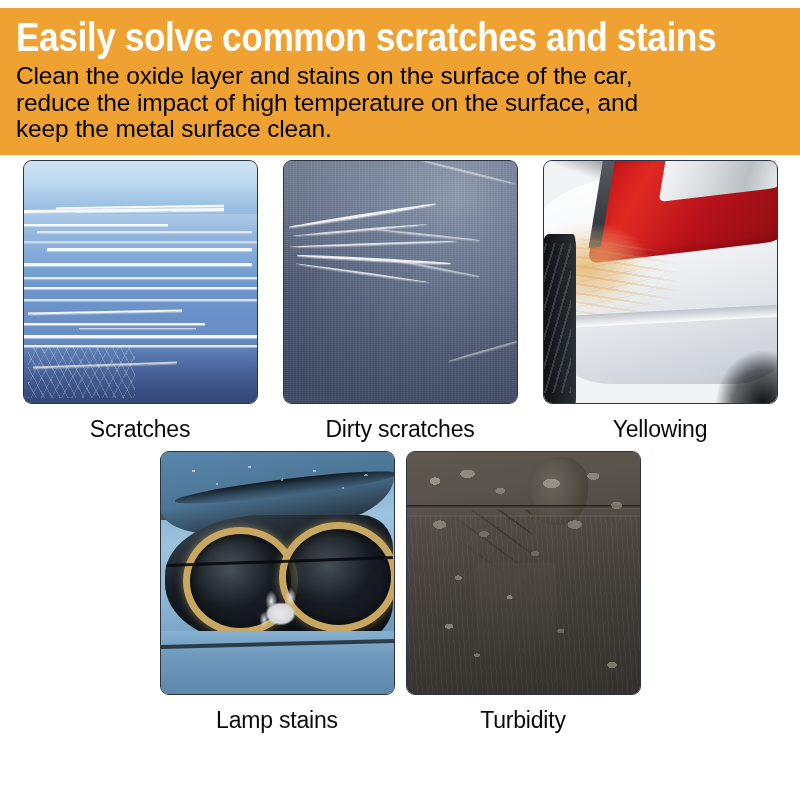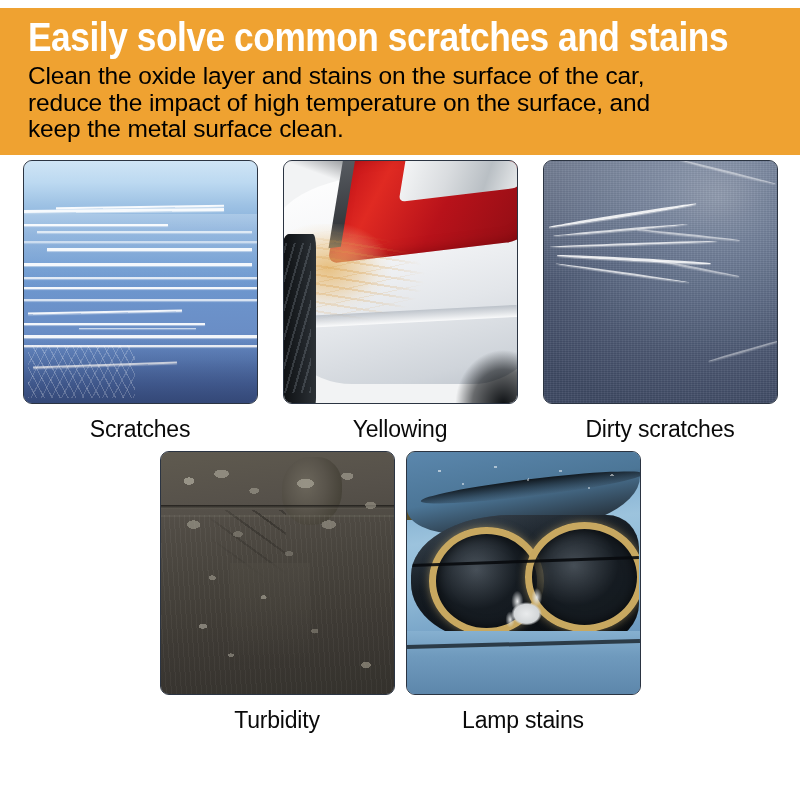--- a/index.html
+++ b/index.html
@@ -17,21 +17,21 @@
 
   
   .header-band {
     position: absolute;
     left: 0;
     top: 8px;
     width: 800px;
     height: 147px;
     background: #efa231;
     box-sizing: border-box;
-    padding: 4px 16px 0 28px;
+    padding: 4px 16px 0 16px;
   }
   .headline {
     color: #ffffff;
     font-family: "Liberation Sans Narrow", "Liberation Sans", sans-serif;
     font-weight: bold;
     font-size: 41px;
     line-height: 44px;
     letter-spacing: -0.5px;
     transform: scaleX(0.86);
     transform-origin: left center;
@@ -376,75 +376,59 @@
           <div class="p1-dark"></div>
           <div class="p1-fuzz"></div>
         </div>
       </div>
       <div class="caption">Scratches</div>
     </div>
 
     <div class="card">
       <div class="photo">
         <div class="photo-inner">
+          <div class="p2-base"></div>
+          <div class="p2-grain"></div>
+          <div class="scr" style="left:2%;  top:22%; width:64%; height:2.5px; border-radius:50%; transform:rotate(-9deg); opacity:.95;"></div>
+          <div class="scr" style="left:4%;  top:28%; width:58%; height:2px;   border-radius:50%; transform:rotate(-5deg); opacity:.8;"></div>
+          <div class="scr" style="left:3%;  top:34%; width:72%; height:2px;   border-radius:50%; transform:rotate(-2deg); opacity:.85;"></div>
+          <div class="scr" style="left:6%;  top:40%; width:66%; height:2.5px; border-radius:50%; transform:rotate(3deg); opacity:.95;"></div>
+          <div class="scr" style="left:5%;  top:46%; width:58%; height:2px;   border-radius:50%; transform:rotate(8deg); opacity:.8;"></div>
+          <div class="scr" style="left:40%; top:30%; width:44%; height:1.5px; border-radius:50%; transform:rotate(6deg); opacity:.6;"></div>
+          <div class="scr" style="left:46%; top:44%; width:38%; height:1.5px; border-radius:50%; transform:rotate(11deg); opacity:.55;"></div>
+          <div class="scr" style="left:58%; top:4%;  width:42%; height:1.5px; border-radius:50%; transform:rotate(14deg); opacity:.5;"></div>
+          <div class="scr" style="left:70%; top:78%; width:32%; height:1.5px; border-radius:50%; transform:rotate(-16deg); opacity:.45;"></div>
+          <div class="p2-sheen"></div>
+        </div>
+      </div>
+      <div class="caption">Dirty scratches</div>
+    </div>
+
+    <div class="card">
+      <div class="photo">
+        <div class="photo-inner">
           <div class="p3-base"></div>
           <div class="p3-dark-top"></div>
           <div class="p3-body"></div>
           <div class="p3-lamp"></div>
           <div class="p3-lamp-clear"></div>
           <div class="p3-lamp-edge"></div>
           <div class="p3-stain"></div>
           <div class="p3-stain-specks"></div>
           <div class="p3-crease"></div>
           <div class="p3-tire"></div>
           <div class="p3-tire-tread"></div>
           <div class="p3-shadow-r"></div>
         </div>
       </div>
       <div class="caption">Yellowing</div>
     </div>
-
-    <div class="card">
-      <div class="photo">
-        <div class="photo-inner">
-          <div class="p2-base"></div>
-          <div class="p2-grain"></div>
-          <div class="scr" style="left:2%;  top:22%; width:64%; height:2.5px; border-radius:50%; transform:rotate(-9deg); opacity:.95;"></div>
-          <div class="scr" style="left:4%;  top:28%; width:58%; height:2px;   border-radius:50%; transform:rotate(-5deg); opacity:.8;"></div>
-          <div class="scr" style="left:3%;  top:34%; width:72%; height:2px;   border-radius:50%; transform:rotate(-2deg); opacity:.85;"></div>
-          <div class="scr" style="left:6%;  top:40%; width:66%; height:2.5px; border-radius:50%; transform:rotate(3deg); opacity:.95;"></div>
-          <div class="scr" style="left:5%;  top:46%; width:58%; height:2px;   border-radius:50%; transform:rotate(8deg); opacity:.8;"></div>
-          <div class="scr" style="left:40%; top:30%; width:44%; height:1.5px; border-radius:50%; transform:rotate(6deg); opacity:.6;"></div>
-          <div class="scr" style="left:46%; top:44%; width:38%; height:1.5px; border-radius:50%; transform:rotate(11deg); opacity:.55;"></div>
-          <div class="scr" style="left:58%; top:4%;  width:42%; height:1.5px; border-radius:50%; transform:rotate(14deg); opacity:.5;"></div>
-          <div class="scr" style="left:70%; top:78%; width:32%; height:1.5px; border-radius:50%; transform:rotate(-16deg); opacity:.45;"></div>
-          <div class="p2-sheen"></div>
-        </div>
-      </div>
-      <div class="caption">Dirty scratches</div>
-    </div>
   </div>
 
   <div class="row row-bottom">
-
-    <div class="card card-bottom">
-      <div class="photo">
-        <div class="photo-inner">
-          <div class="p4-base"></div>
-          <div class="p4-bulge"></div>
-          <div class="p4-seam-h"></div>
-          <div class="p4-seam-h2"></div>
-          <div class="p4-streaks"></div>
-          <div class="p4-splash"></div>
-          <div class="p4-wet"></div>
-          <div class="p4-mud"></div>
-        </div>
-      </div>
-      <div class="caption">Turbidity</div>
-    </div>
 
     <div class="card card-bottom">
       <div class="photo">
         <div class="photo-inner">
           <div class="p5-base"></div>
           <div class="p5-foliage"></div>
           <div class="p5-hood"></div>
           <div class="p5-hoodline"></div>
           <div class="p5-lamp-housing">
             <div class="p5-glass"></div>
@@ -453,14 +437,30 @@
             <div class="p5-cut"></div>
           </div>
           <div class="p5-droplets"></div>
           <div class="p5-splat"></div>
           <div class="p5-bumper"></div>
           <div class="p5-bumper-line"></div>
         </div>
       </div>
       <div class="caption">Lamp stains</div>
     </div>
+
+    <div class="card card-bottom">
+      <div class="photo">
+        <div class="photo-inner">
+          <div class="p4-base"></div>
+          <div class="p4-bulge"></div>
+          <div class="p4-seam-h"></div>
+          <div class="p4-seam-h2"></div>
+          <div class="p4-streaks"></div>
+          <div class="p4-splash"></div>
+          <div class="p4-wet"></div>
+          <div class="p4-mud"></div>
+        </div>
+      </div>
+      <div class="caption">Turbidity</div>
+    </div>
   </div>
 </div>
 
 </body></html>

